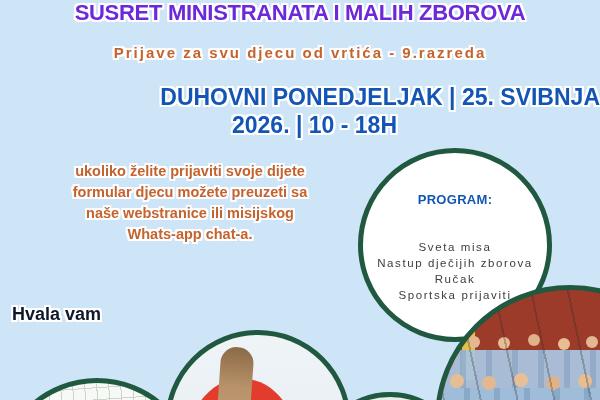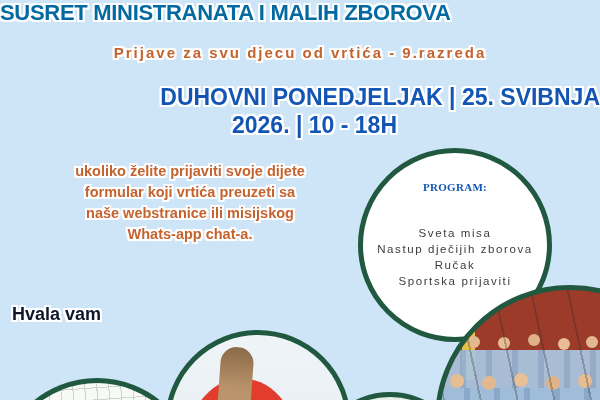--- a/index.html
+++ b/index.html
@@ -8,22 +8,22 @@
     background:#cee5f8;
     font-family:"Liberation Sans", sans-serif;
   }
   .outline {
     text-shadow:
       -2px -2px 0 #fff, 0 -2px 0 #fff, 2px -2px 0 #fff,
       -2px 0 0 #fff, 2px 0 0 #fff,
       -2px 2px 0 #fff, 0 2px 0 #fff, 2px 2px 0 #fff;
   }
   .flyer-title {
-    position:absolute; top:0; left:0; right:0; text-align:left;
-    font-size:22px; font-weight:bold; letter-spacing:-0.3px; color:#0369a1;
+    position:absolute; top:0; left:0; right:0; text-align:center;
+    font-size:22px; font-weight:bold; letter-spacing:-0.3px; color:#6d28d9;
   }
   .flyer-subtitle {
     position:absolute; top:44px; left:0; right:0; text-align:center;
     font-size:15px; font-weight:bold; letter-spacing:2px; color:#c5632e;
   }
   .date-line1 {
     position:absolute; top:84px; left:0; right:0; text-align:right;
     font-size:23px; font-weight:bold; color:#1355b4;margin-left:46px;
   }
   .date-line2 {
@@ -36,22 +36,22 @@
   }
   .thanks {
     position:absolute; left:12px; top:304px; width:356px; text-align:left;
     font-size:18px; font-weight:bold; color:#0f172a;
   }
   .circle { position:absolute; border-radius:50%; border:5px solid #215840; overflow:hidden; }
 
   
   .program-circle { left:358px; top:148px; width:184px; height:184px; background:#ffffff; z-index:2; }
   .program-heading {
-    margin-top:28px; text-align:center;
-    font-size:11px; font-weight:bold; color:#1355b4; letter-spacing:0.3px;font-family:Liberation Serif, serif;
+    margin-top:39px; text-align:center;
+    font-size:13px; font-weight:bold; color:#1355b4; letter-spacing:0.3px;
   }
   .program-items {
     margin-top:32px; text-align:center;
     font-size:11.5px; color:#3d3d3d; letter-spacing:1.6px; line-height:16px;
   }
 
   
   .photo-net { left:-3px; top:378px; width:190px; height:190px; z-index:2;
     background-color:#f7f9f6;
     background-image:
@@ -96,21 +96,21 @@
 
 <div id="canvas">
 
   <div class="flyer-title outline">SUSRET MINISTRANATA I MALIH ZBOROVA</div>
   <div class="flyer-subtitle outline">Prijave za svu djecu od vrtića - 9.razreda</div>
   <div class="date-line1 outline">DUHOVNI PONEDJELJAK | 25. SVIBNJA</div>
   <div class="date-line2 outline">2026. | 10 - 18H</div>
 
   <div class="info-block outline">
     <div>ukoliko želite prijaviti svoje dijete</div>
-    <div>formular koji vrtića preuzeti sa</div>
+    <div>formular djecu možete preuzeti sa</div>
     <div>naše webstranice ili misijskog</div>
     <div>Whats-app chat-a.</div>
   </div>
   <div class="thanks outline">Hvala vam</div>
 
   <div class="circle program-circle">
     <div class="program-heading">PROGRAM:</div>
     <div class="program-items">
       <div>Sveta misa</div>
       <div>Nastup dječijih zborova</div>

